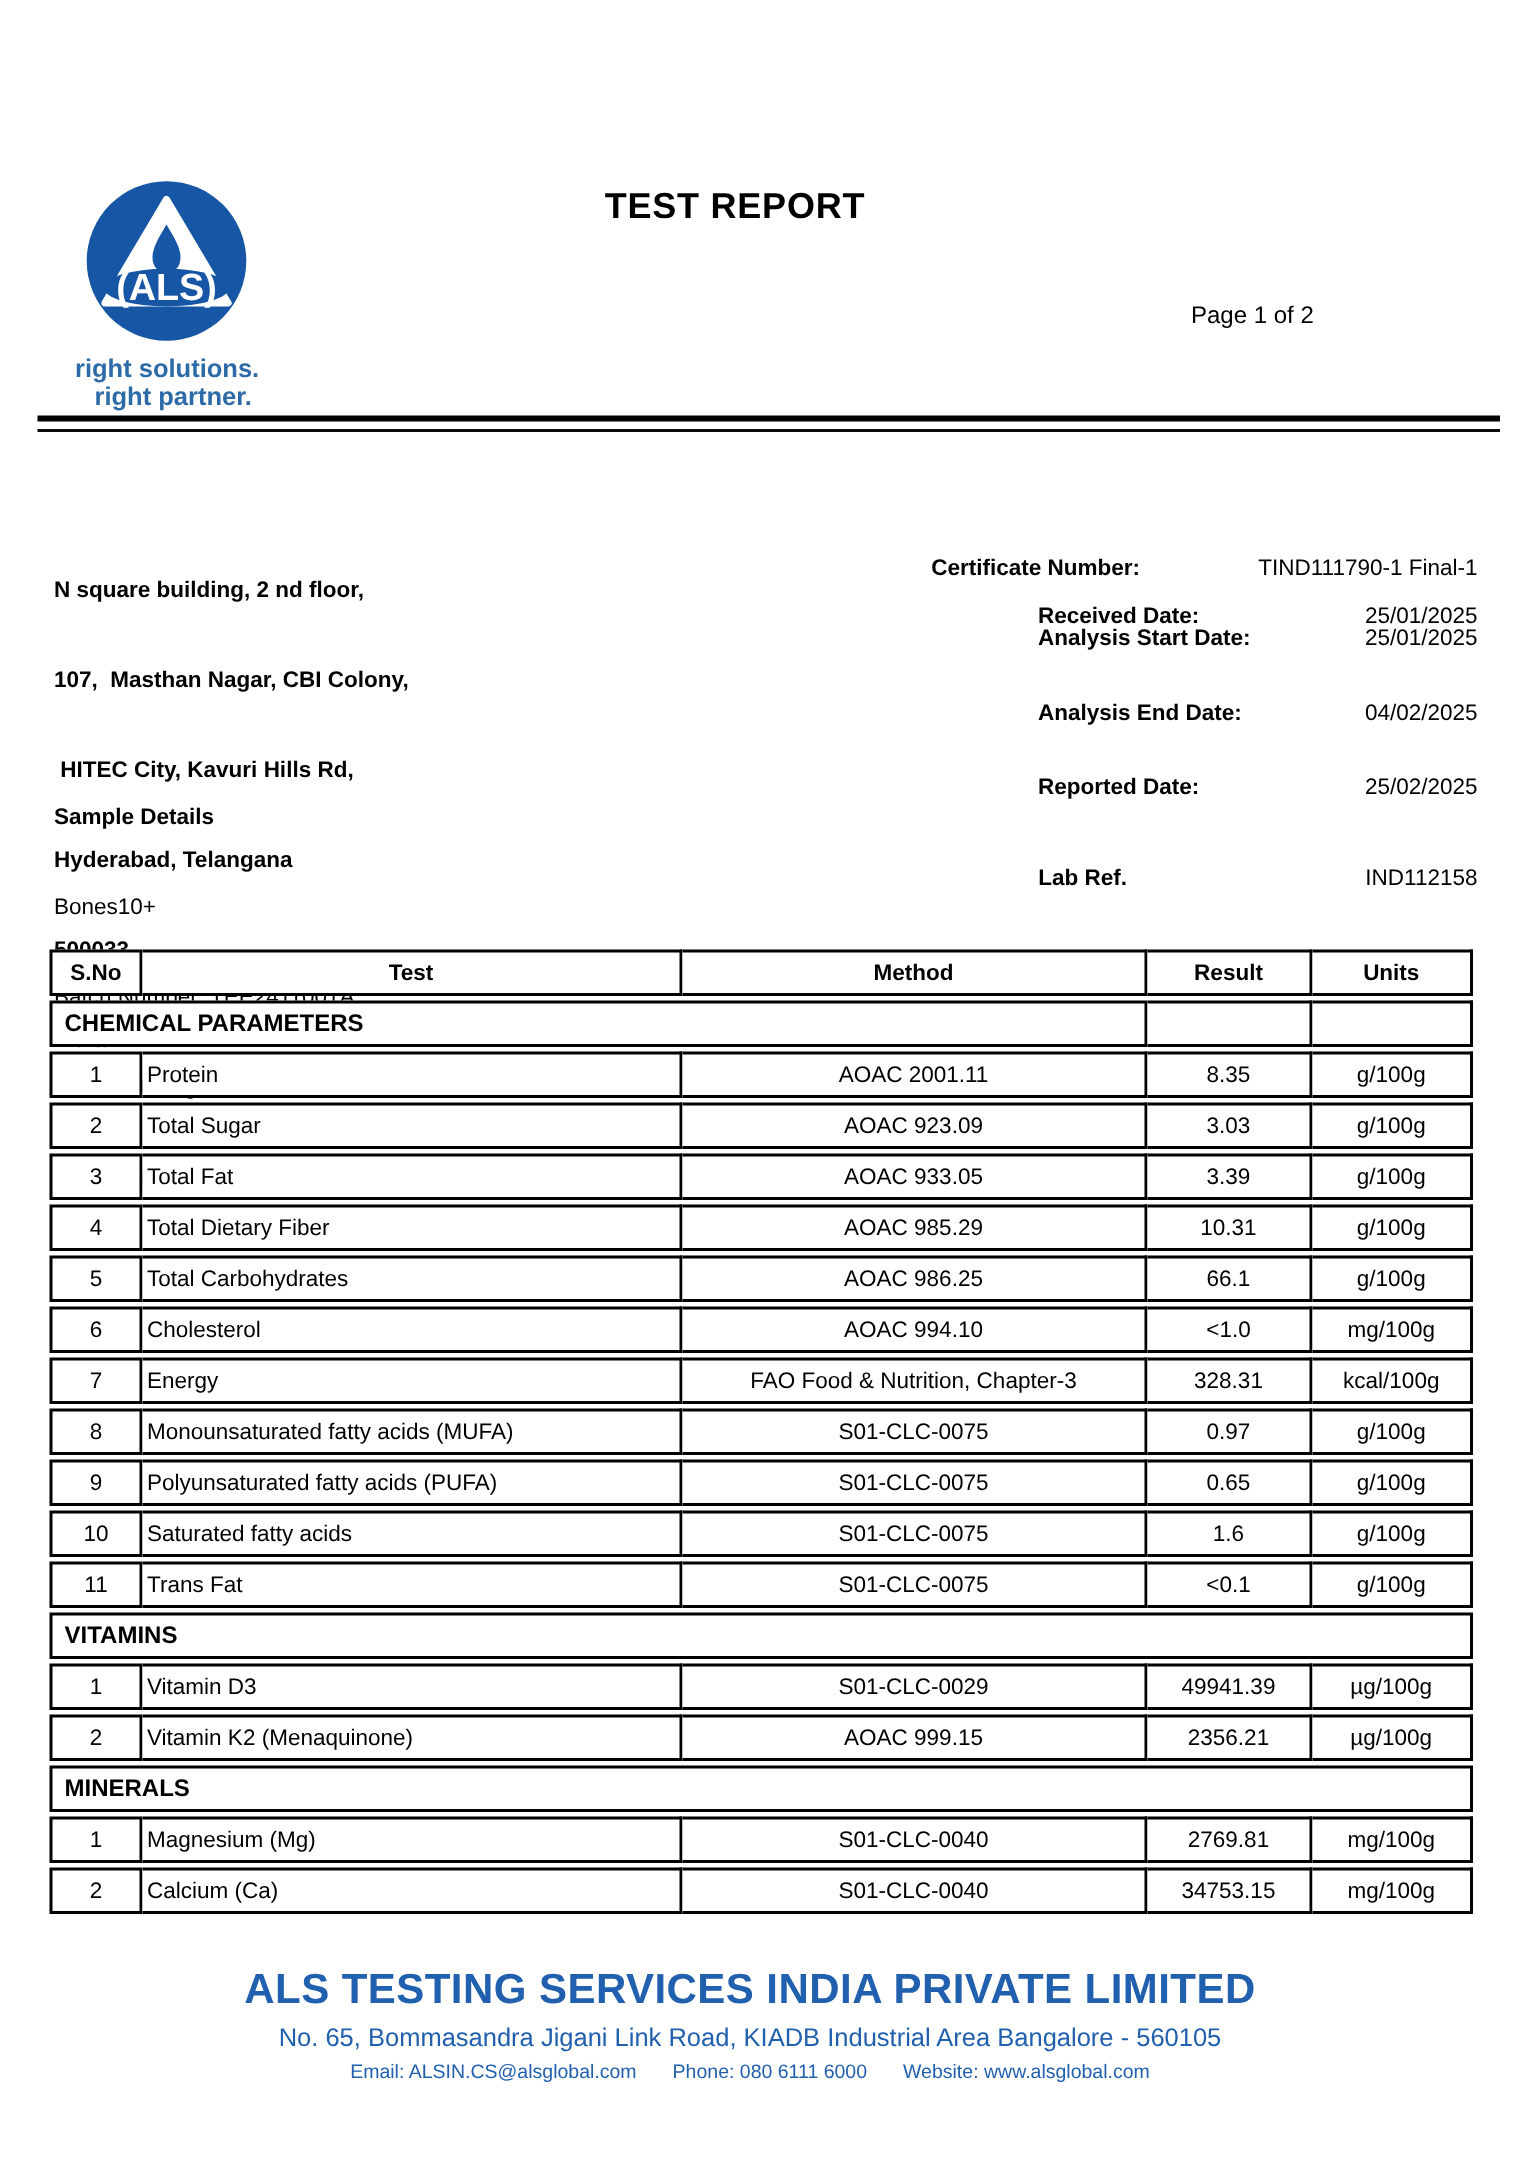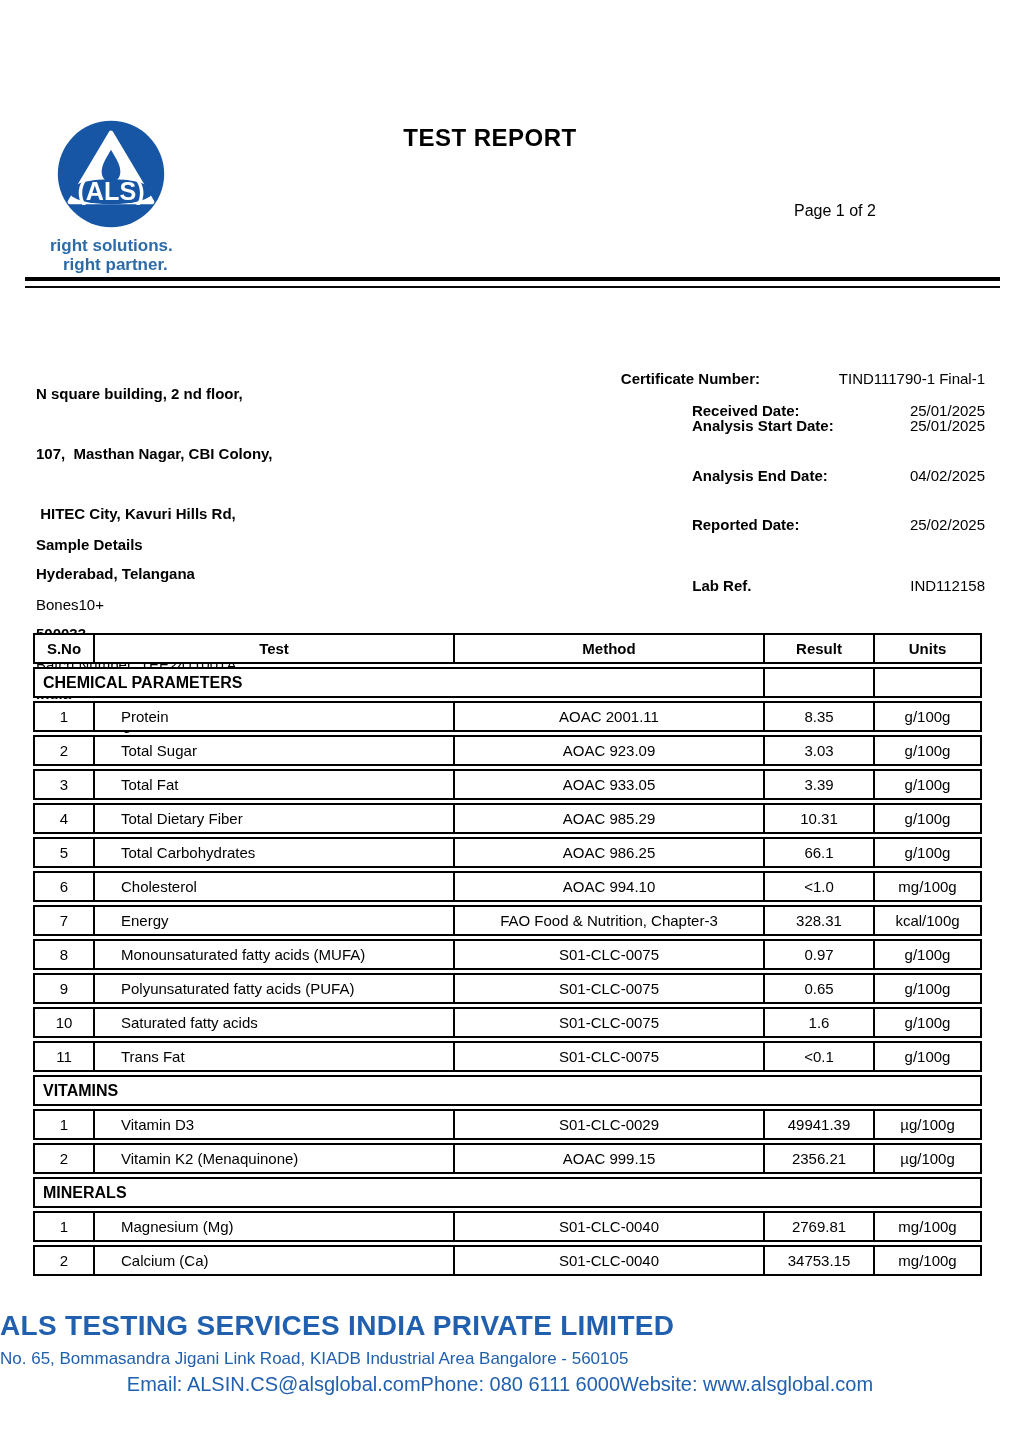--- a/index.html
+++ b/index.html
@@ -61,27 +61,27 @@
     border-right: 2px solid #000;
     height: 31px; padding: 0 4px;
     text-align: center; vertical-align: middle;
     background: #fff;
   }
   .results-table th:first-child, .results-table td:first-child { border-left: 2px solid #000; }
   .results-table th { font-weight: bold; }
   .results-table td.section-cell {
     text-align: left; font-weight: bold; font-size: 16px; padding-left: 8px;
   }
-  .results-table td.col-test { text-align: left; padding-left: 26px; }
-
-  
-  .footer { position: absolute; top: 1310px; left: 0; width: 1000px; text-align: left; color: #2160ae; }
+  .results-table td.col-test { text-align: left; padding-left: 3px; }
+
+  
+  .footer { position: absolute; top: 1310px; left: 0; width: 1000px; text-align: center; color: #2160ae; }
   .footer-company { font-size: 28px; font-weight: bold; letter-spacing: 0.3px; }
   .footer-address { font-size: 17px; margin-top: 7px; }
-  .footer-contact { font-size: 20px; margin-top: 4px; display: flex; justify-content: center; }
+  .footer-contact { font-size: 13px; margin-top: 4px; display: flex; justify-content: center; gap: 24px; }
 </style>
 </head>
 <body>
 
 <div class="doc-title">TEST REPORT</div>
 <div class="page-indicator">Page 1 of 2</div>
 
 <div class="logo-wrap">
   <svg class="logo-svg" viewBox="0 0 120 120" aria-hidden="true">
     <circle cx="60" cy="60" r="57" fill="#1656A5"></circle>

